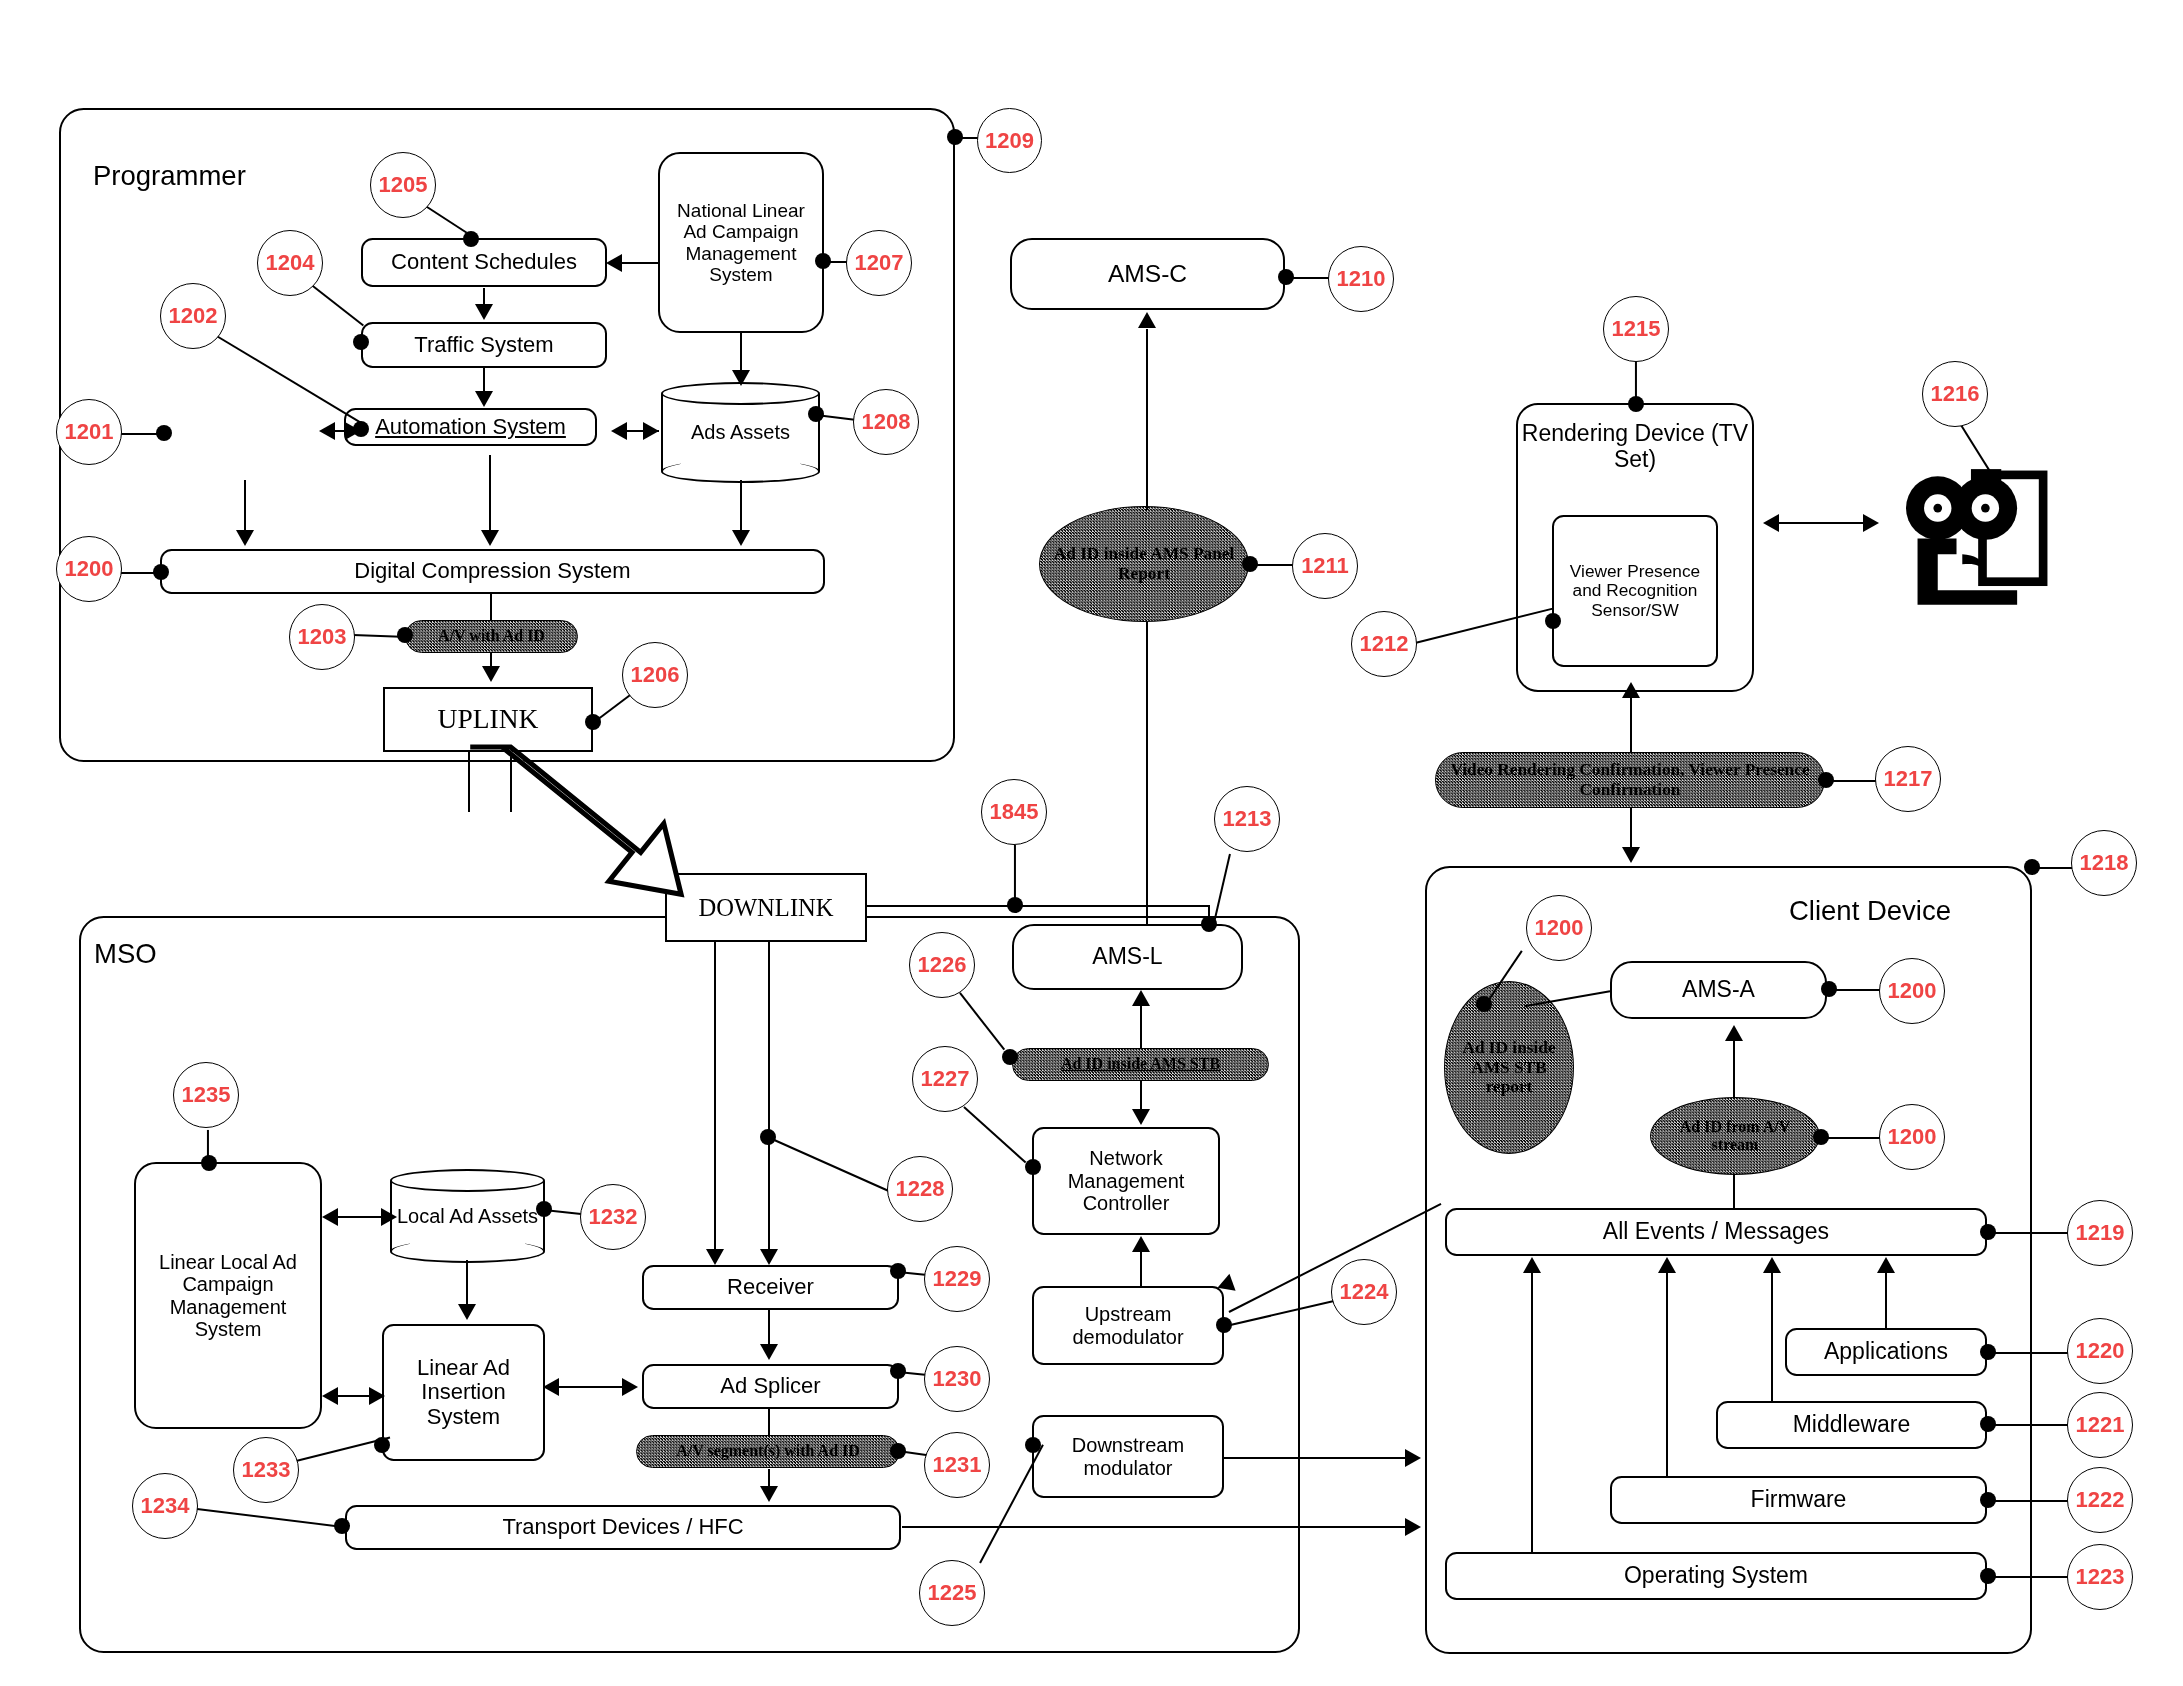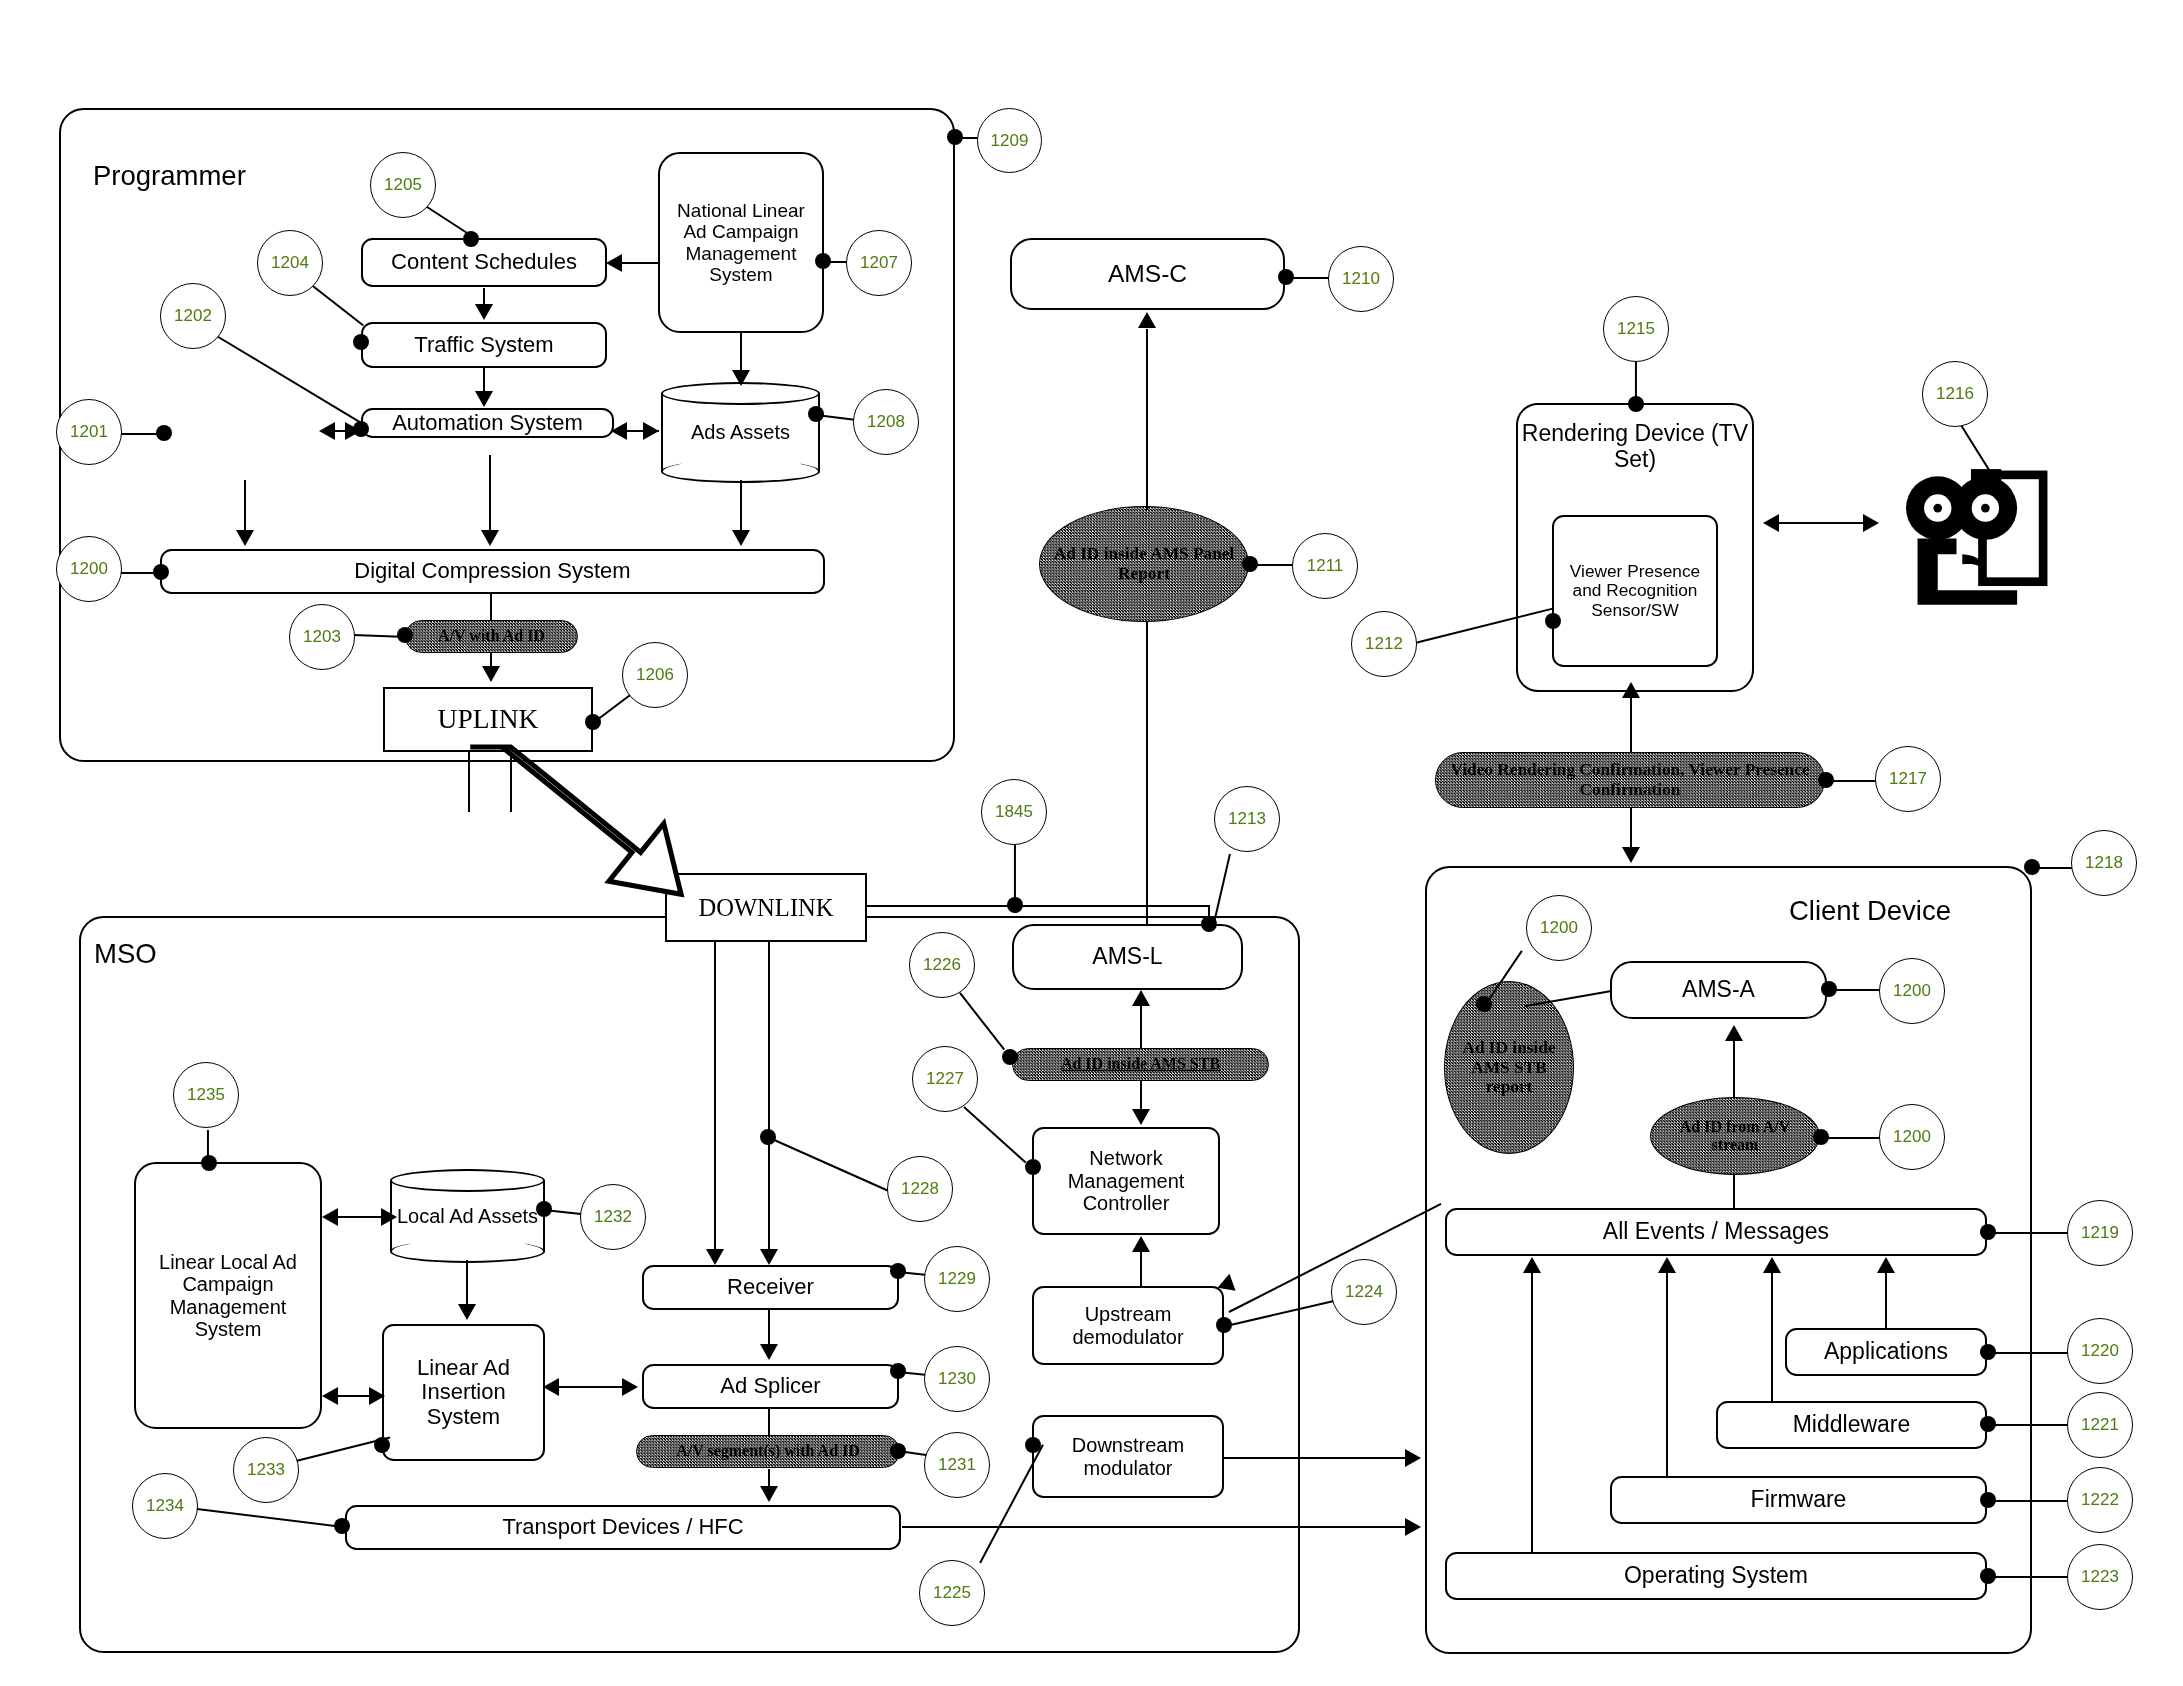--- a/index.html
+++ b/index.html
@@ -16,21 +16,21 @@
   .rounded-lg{border-radius:22px;}
   .group{
     position:absolute;box-sizing:border-box;border:2.2px solid #000;border-radius:24.6px;background:transparent;
   }
   .group-title{position:absolute;font-size:27.5px;font-family:"Liberation Sans",sans-serif;color:#000;white-space:nowrap;}
 
   
   .ref{
     position:absolute;box-sizing:border-box;border:1.9px solid #000;border-radius:50%;
     background:#fff;display:flex;align-items:center;justify-content:center;
-    font-size:17px;font-family:"Liberation Sans",sans-serif;color:#4d7c0f;z-index:40;
+    font-size:22px;font-family:"Liberation Sans",sans-serif;color:#ef4444;z-index:40;font-weight:bold;
   }
   .dot{position:absolute;width:16px;height:16px;border-radius:50%;background:#000;z-index:41;}
   .lead{position:absolute;background:#000;height:1.9px;transform-origin:0 50%;z-index:39;}
 
   
   .msg{
     position:absolute;box-sizing:border-box;border:1.9px solid #000;
     background:
       repeating-conic-gradient(#000 0% 25%, #d9d9d9 0% 50%) 0 0/2.9px 2.9px;
     background-color:#d6d6d6;
@@ -83,21 +83,21 @@
 
   <div class="group" style="left:59px;top:108px;width:896px;height:654px;"></div>
   <div class="group-title" style="left:93px;top:133px;margin-top:27px;">Programmer</div>
 
   <div class="node rounded t30" style="left:361px;top:238px;width:246px;height:49px;">Content Schedules</div>
 
   <div class="node rounded-lg t26" style="left:658px;top:152px;width:166px;height:181px;padding:4.3px 7.2px;">National Linear Ad Campaign Management System</div>
 
   <div class="node rounded t30" style="left:361px;top:322px;width:246px;height:46px;">Traffic System</div>
 
-  <div class="node rounded t30" style="left:361px;top:408px;width:253px;height:30px;">Automation System</div>
+  <div class="node rounded t30" style="left:344px;top:408px;width:253px;height:38px;text-decoration:underline;">Automation System</div>
 
 
   <div class="cyl" style="left:661px;top:382px;width:159px;height:101px;">
     <div class="body"></div>
     <div class="cap"></div>
     <div class="top"></div>
     <div class="lbl t28">Ads Assets</div>
   </div>
 
   <div class="node rounded t30" style="left:160px;top:549px;width:665px;height:45px;">Digital Compression System</div>

